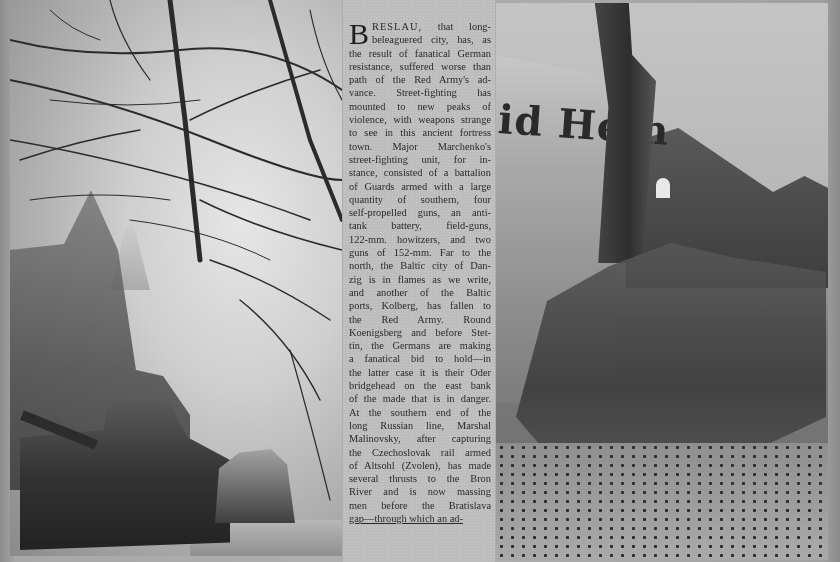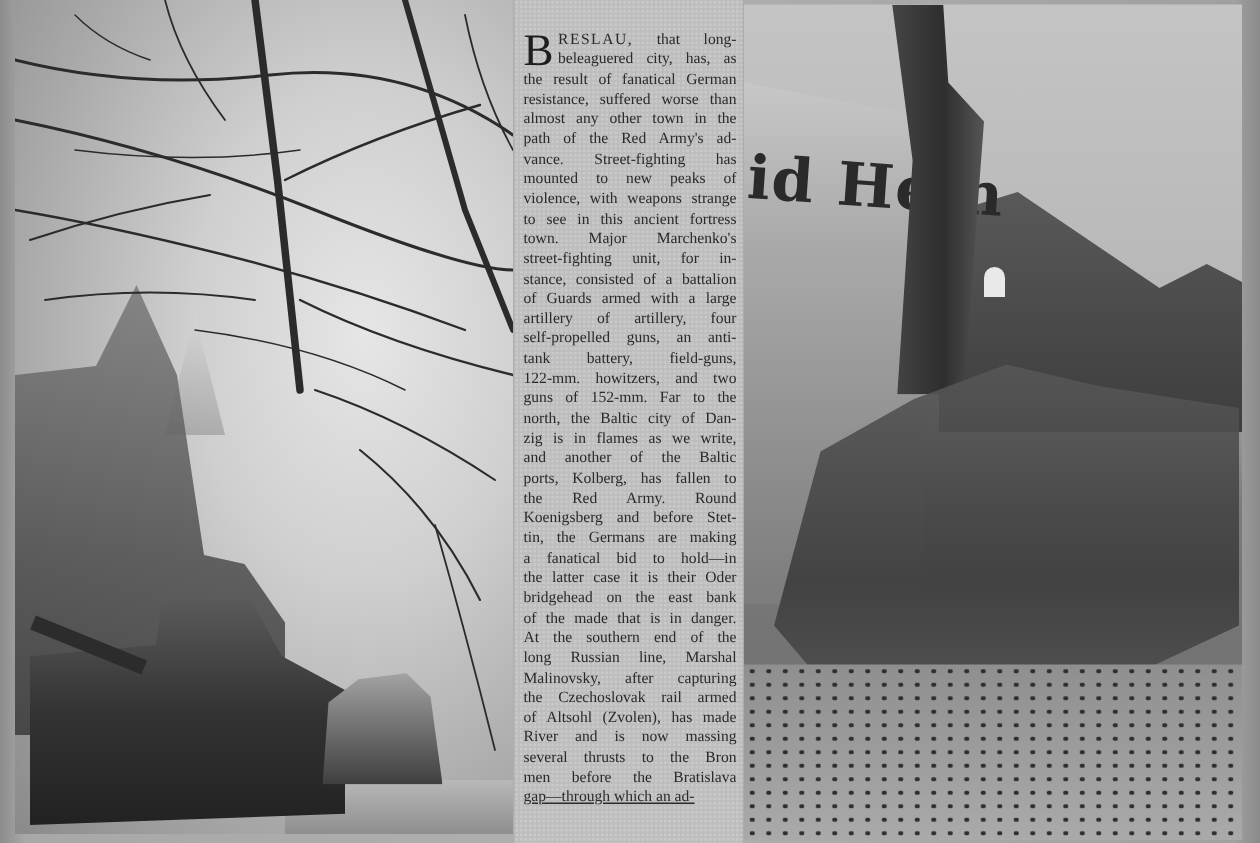--- a/index.html
+++ b/index.html
@@ -162,53 +162,52 @@
 
   <div class="text-col"></div>
   <div class="article">
     <span class="line">
       <span class="dropcap">B</span><span class="smallcaps">RESLAU,</span>
       <span>that long-</span>
     </span>
     <span class="line" style="padding-left:20px">beleaguered city, has, as</span>
     <span class="line">the result of fanatical German</span>
     <span class="line">resistance, suffered worse than</span>
-    <span class="line">almost any other town in the</span>
     <span class="line">path of the Red Army's ad-</span>
     <span class="line">vance. Street-fighting has</span>
     <span class="line">mounted to new peaks of</span>
     <span class="line">violence, with weapons strange</span>
     <span class="line">to see in this ancient fortress</span>
     <span class="line">town. Major Marchenko's</span>
     <span class="line">street-fighting unit, for in-</span>
     <span class="line">stance, consisted of a battalion</span>
     <span class="line">of Guards armed with a large</span>
-    <span class="line">artillery of artillery, four</span>
+    <span class="line">quantity of southern, four</span>
     <span class="line">self-propelled guns, an anti-</span>
     <span class="line">tank battery, field-guns,</span>
     <span class="line">122-mm. howitzers, and two</span>
     <span class="line">guns of 152-mm. Far to the</span>
     <span class="line">north, the Baltic city of Dan-</span>
     <span class="line">zig is in flames as we write,</span>
     <span class="line">and another of the Baltic</span>
     <span class="line">ports, Kolberg, has fallen to</span>
     <span class="line">the Red Army. Round</span>
     <span class="line">Koenigsberg and before Stet-</span>
     <span class="line">tin, the Germans are making</span>
     <span class="line">a fanatical bid to hold—in</span>
     <span class="line">the latter case it is their Oder</span>
     <span class="line">bridgehead on the east bank</span>
     <span class="line">of the made that is in danger.</span>
     <span class="line">At the southern end of the</span>
     <span class="line">long Russian line, Marshal</span>
     <span class="line">Malinovsky, after capturing</span>
     <span class="line">the Czechoslovak rail armed</span>
     <span class="line">of Altsohl (Zvolen), has made</span>
+    <span class="line">several thrusts to the Bron</span>
     <span class="line">River and is now massing</span>
-    <span class="line">several thrusts to the Bron</span>
     <span class="line">men before the Bratislava</span>
     <span class="line last">gap—through which an ad-</span>
   </div>
 
   <div class="photo photo-right">
     <div class="roof"></div>
     <div class="window"></div>
     <div class="wall"></div>
     <div class="sign"></div>
     <div class="sign-text">id Hein</div>

